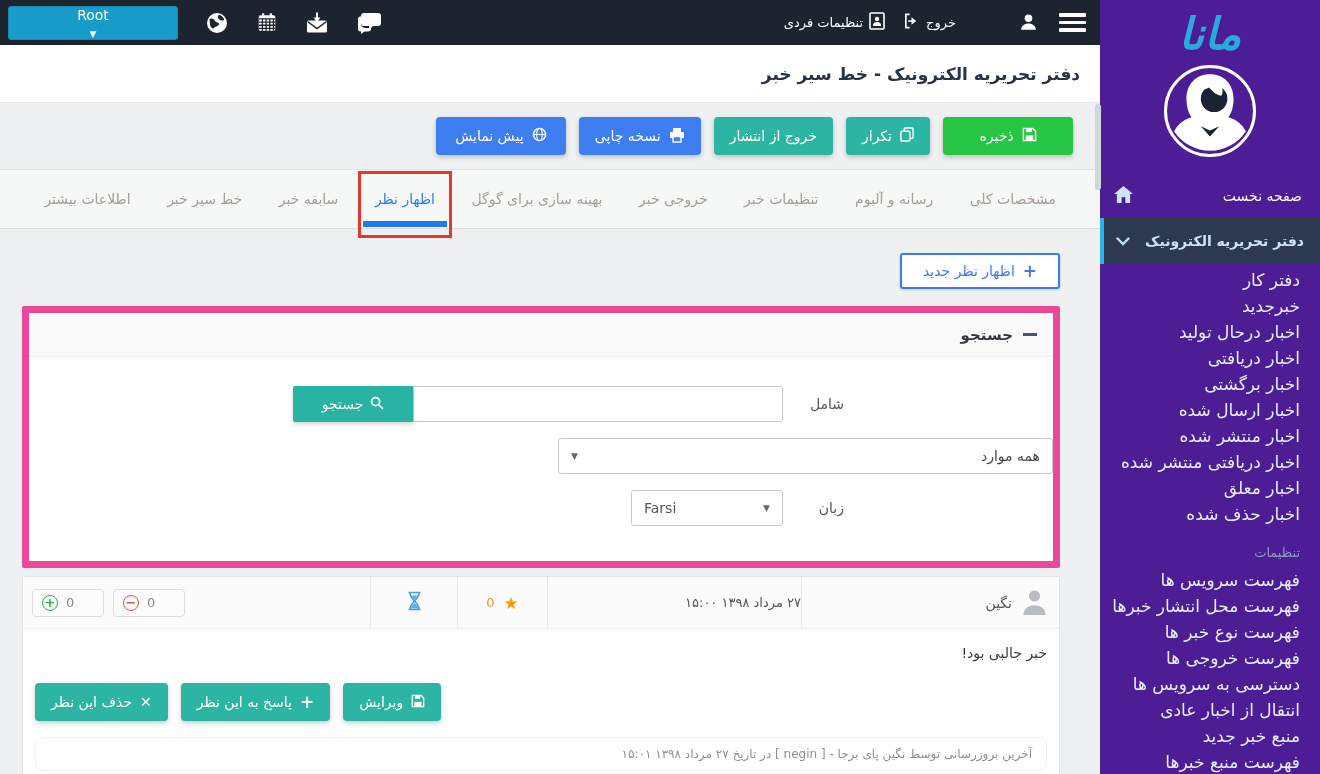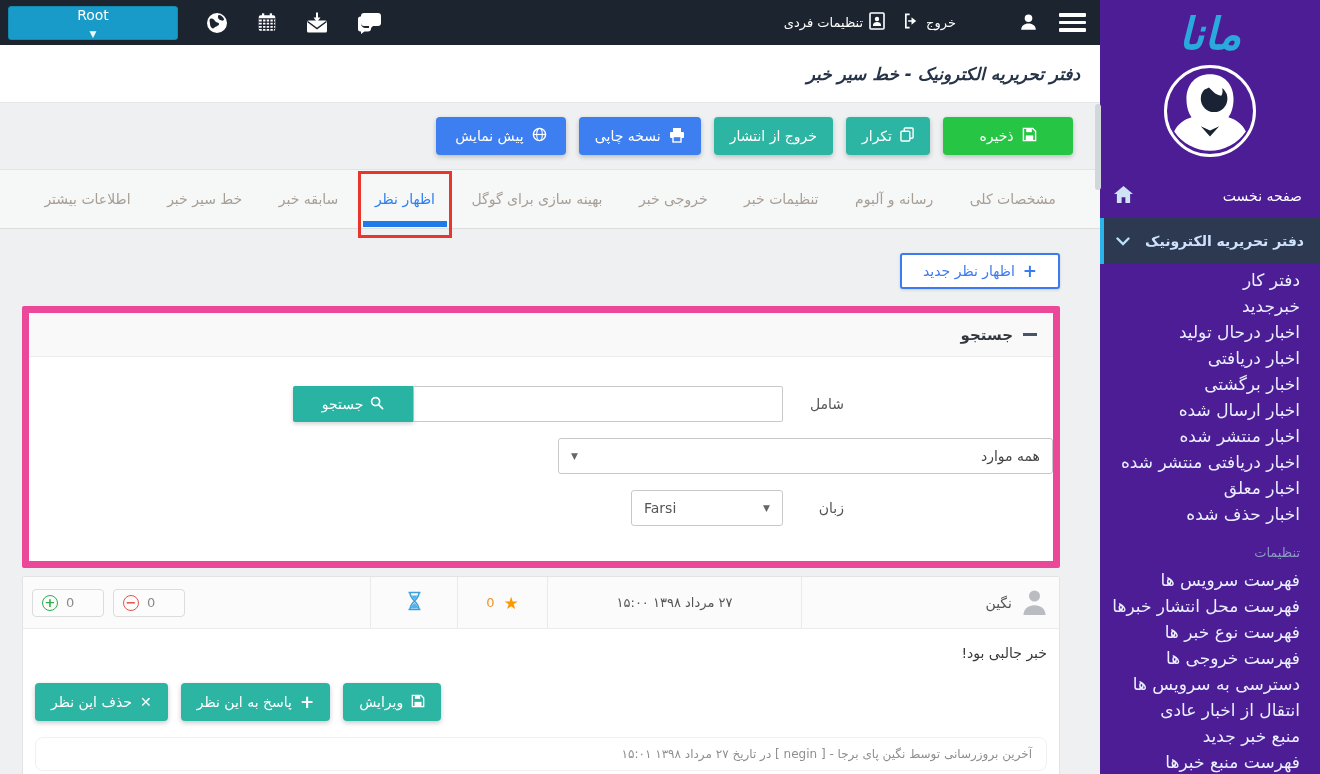--- a/index.html
+++ b/index.html
@@ -18,21 +18,21 @@
   .root-caret { font-size:9px; color:#eafaff; }
   .tb-icon { display:flex; align-items:center; cursor:pointer; }
   .topbar-right { display:flex; align-items:center; gap:18px; color:#fff; font-size:13px; direction:ltr; }
   .tb-link { display:flex; align-items:center; gap:6px; cursor:pointer; }
   .tb-spacer { width:26px; }
   .hamburger { width:27px; display:flex; flex-direction:column; gap:4px; cursor:pointer; margin-left:2px; }
   .hamburger span { height:3.5px; background:#fff; border-radius:1px; }
 
   
   .pageheader { height:58px; background:#fff; border-bottom:1px solid #e7e7e7; display:flex; align-items:center; justify-content:flex-end; padding:0 20px; }
-  .page-title { font-size:17px; font-weight:bold; color:#273347; direction:rtl;font-style:italic; }
+  .page-title { font-size:17px; font-weight:bold; color:#273347; direction:rtl; }
 
   
   .toolbar { direction:rtl; display:flex; gap:13px; padding:14px 27px 0; }
   .btn { height:38px; border-radius:4px; color:#fff; font-size:14px; display:flex; align-items:center; justify-content:center; gap:8px; padding:0 16px; box-shadow:0 2px 5px rgba(0,0,0,.22); cursor:pointer; white-space:nowrap; }
   .btn-green { background:#26c644; min-width:130px; }
   .btn-teal  { background:#2cb5a3; }
   .btn-blue  { background:#3d7ef0; }
   .w83{min-width:83px;} .w113{min-width:113px;} .w116{min-width:116px;} .w130{min-width:130px;text-align:center;}
 
   
@@ -59,21 +59,21 @@
   .select { height:36px; border:1px solid #c9c9c9; border-radius:3px; background:#fff; display:flex; align-items:center; justify-content:space-between; padding:0 12px; font-size:14px; color:#444; cursor:pointer; }
   .select .caret { font-size:9px; color:#666; }
   .select-status { width:495px; }
   .select-lang { width:152px; direction:ltr; color:#555; }
 
   
   .comment-card { margin-top:8px; background:#fff; border:1px solid #e3e3e3; border-radius:2px; }
   .comment-header { height:52px; background:#fbfbfb; border-bottom:1px solid #ececec; display:flex; }
   .comment-header > div { border-left:1px solid #eaeaea; }
   .cc-name { width:258px; display:flex; align-items:center; gap:10px; padding:0 12px; font-size:14px; color:#555; }
-  .cc-date { width:254px; display:flex; align-items:center; justify-content:center; font-size:13px; color:#555; }
+  .cc-date { width:254px; display:flex; align-items:center; font-size:13px; color:#555; }
   .cc-star { width:90px; display:flex; align-items:center; justify-content:center; gap:9px; }
   .star-glyph { color:#ff9800; font-size:17px; }
   .star-count { color:#f09329; font-size:13px; }
   .cc-hour { width:87px; display:flex; align-items:center; justify-content:center; }
   .cc-badges { flex:1; display:flex; align-items:center; justify-content:flex-end; gap:9px; padding-left:9px; border-left:none !important; }
   .badge { height:28px; min-width:72px; border:1px solid #dcdcdc; border-radius:4px; background:#fcfcfc; display:flex; align-items:center; gap:8px; padding:0 9px; direction:ltr; font-size:13px; color:#8a8a8a; }
   .circle-op { width:16px; height:16px; border-radius:50%; display:flex; align-items:center; justify-content:center; font-size:13px; font-weight:bold; line-height:1; }
   .op-plus { border:1.6px solid #2fae4d; color:#2fae4d; }
   .op-minus { border:1.6px solid #e25349; color:#e25349; }
 

